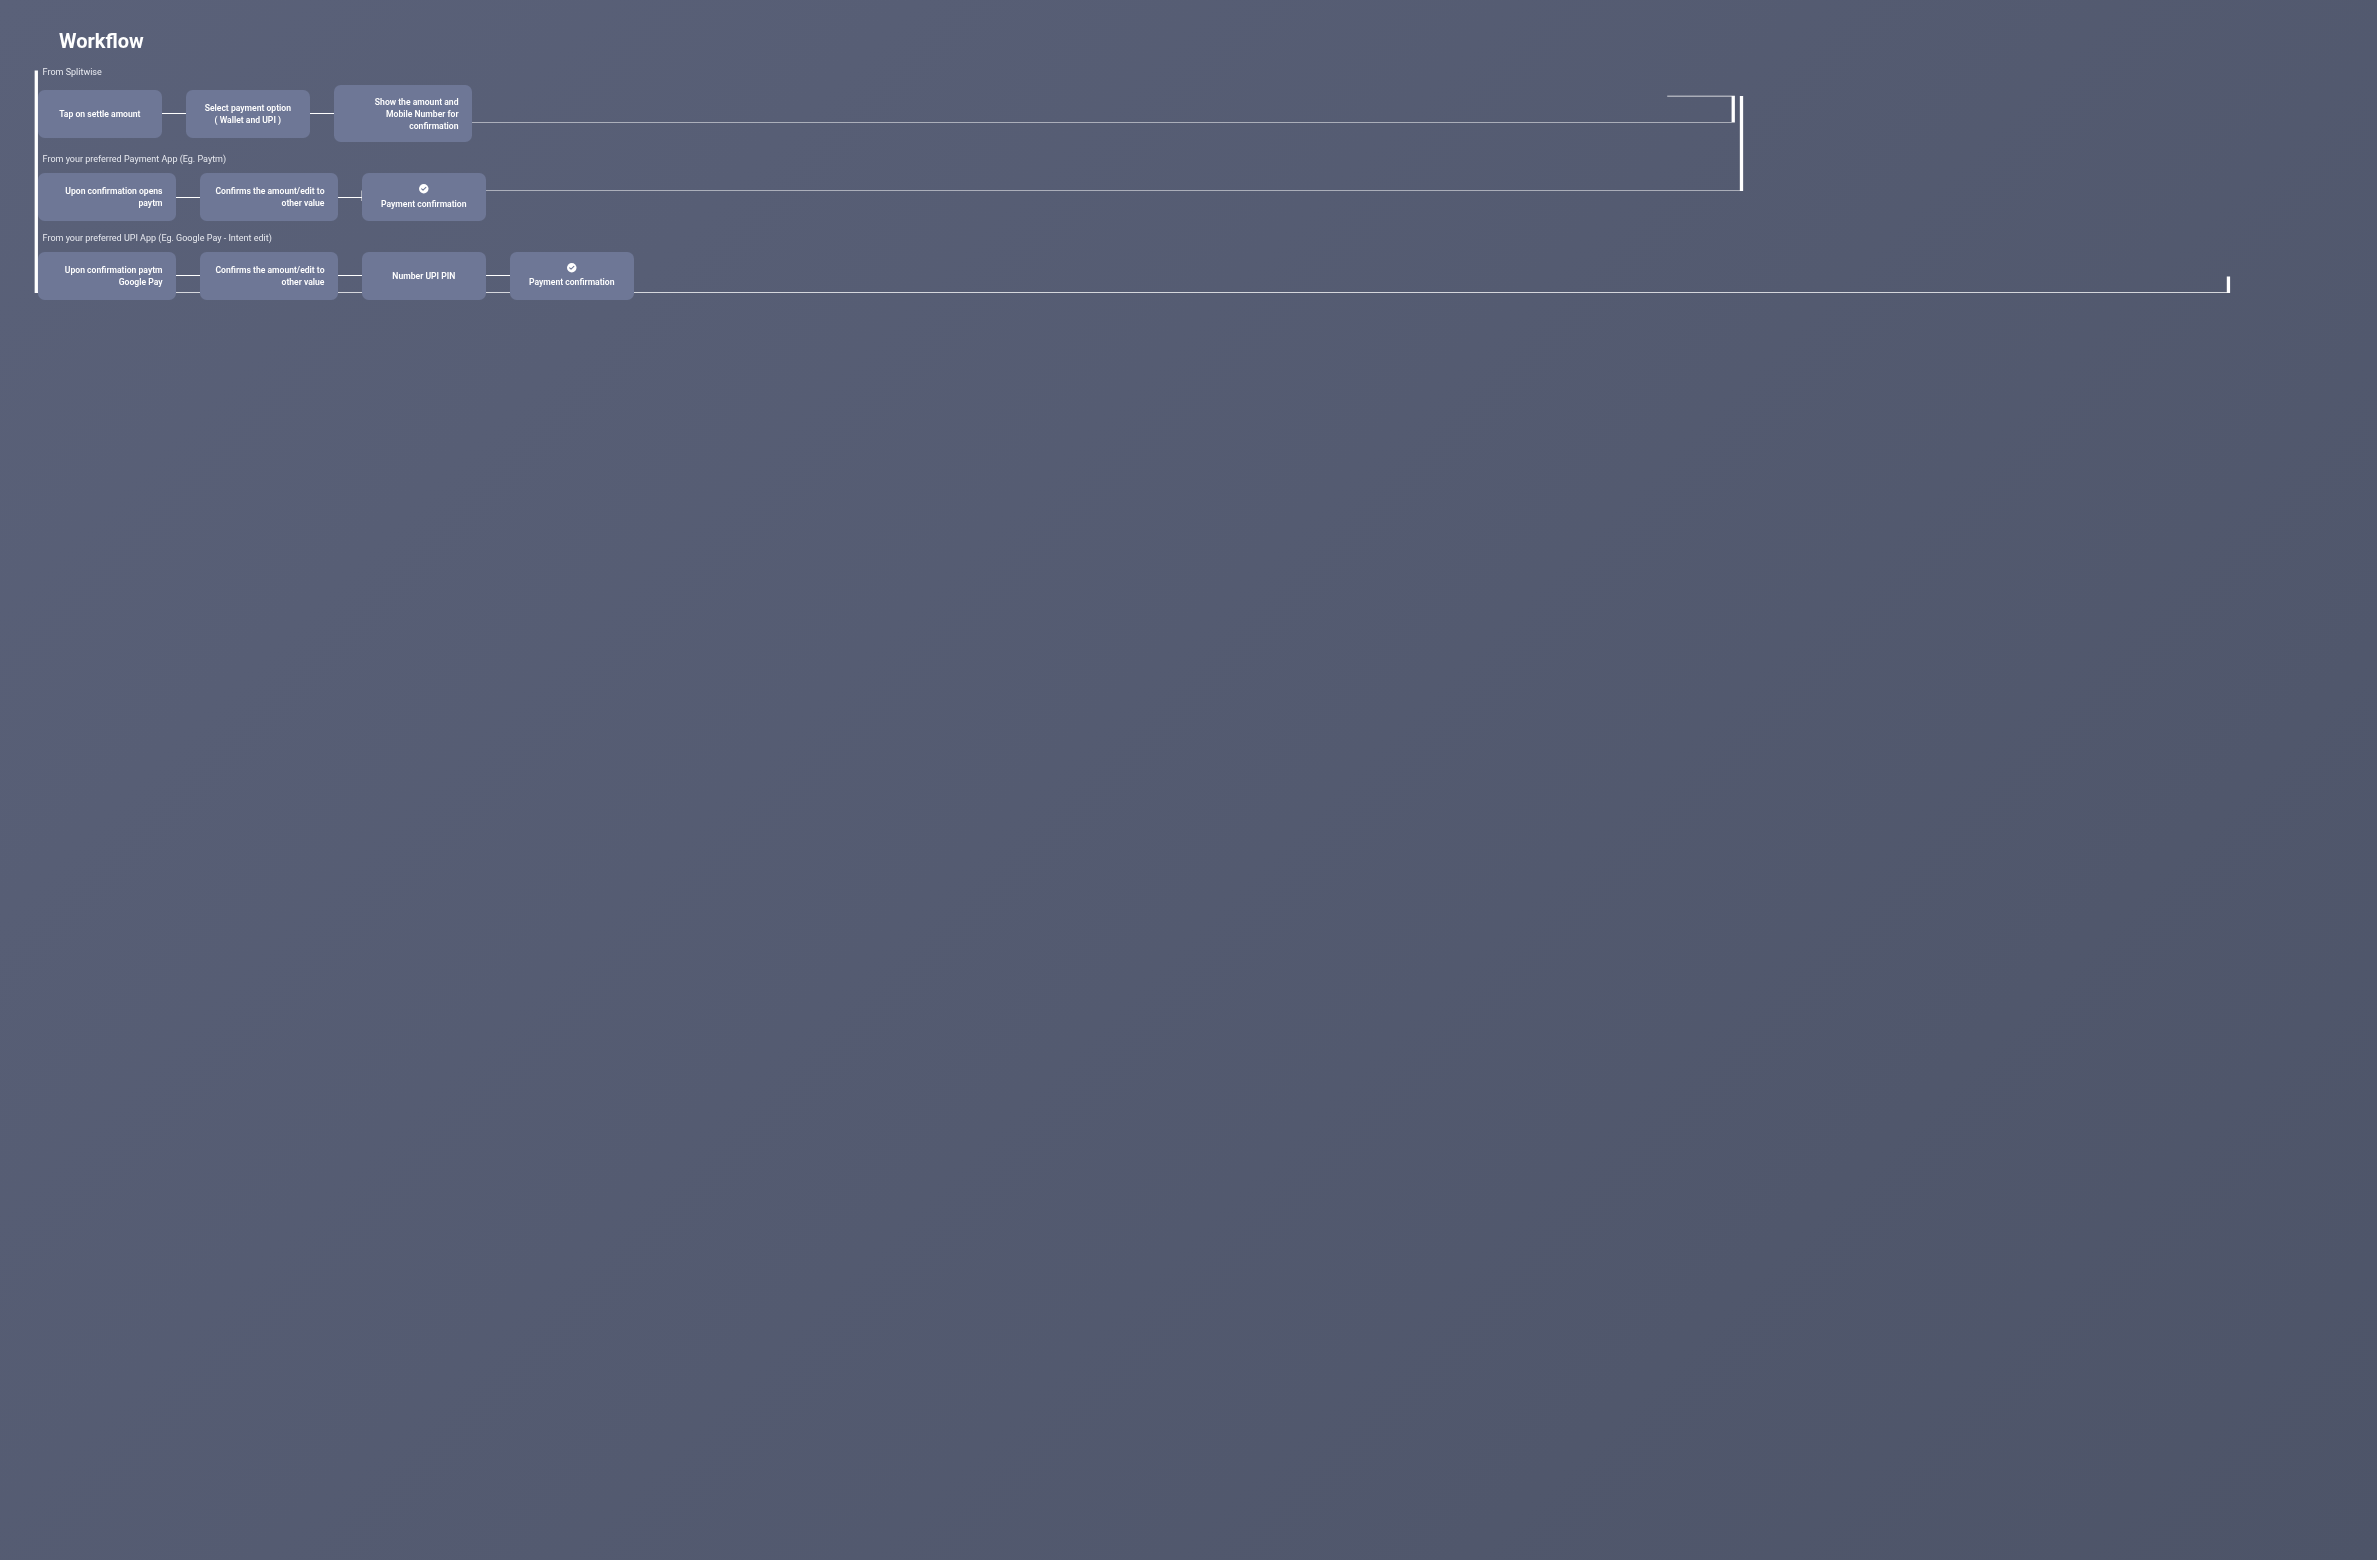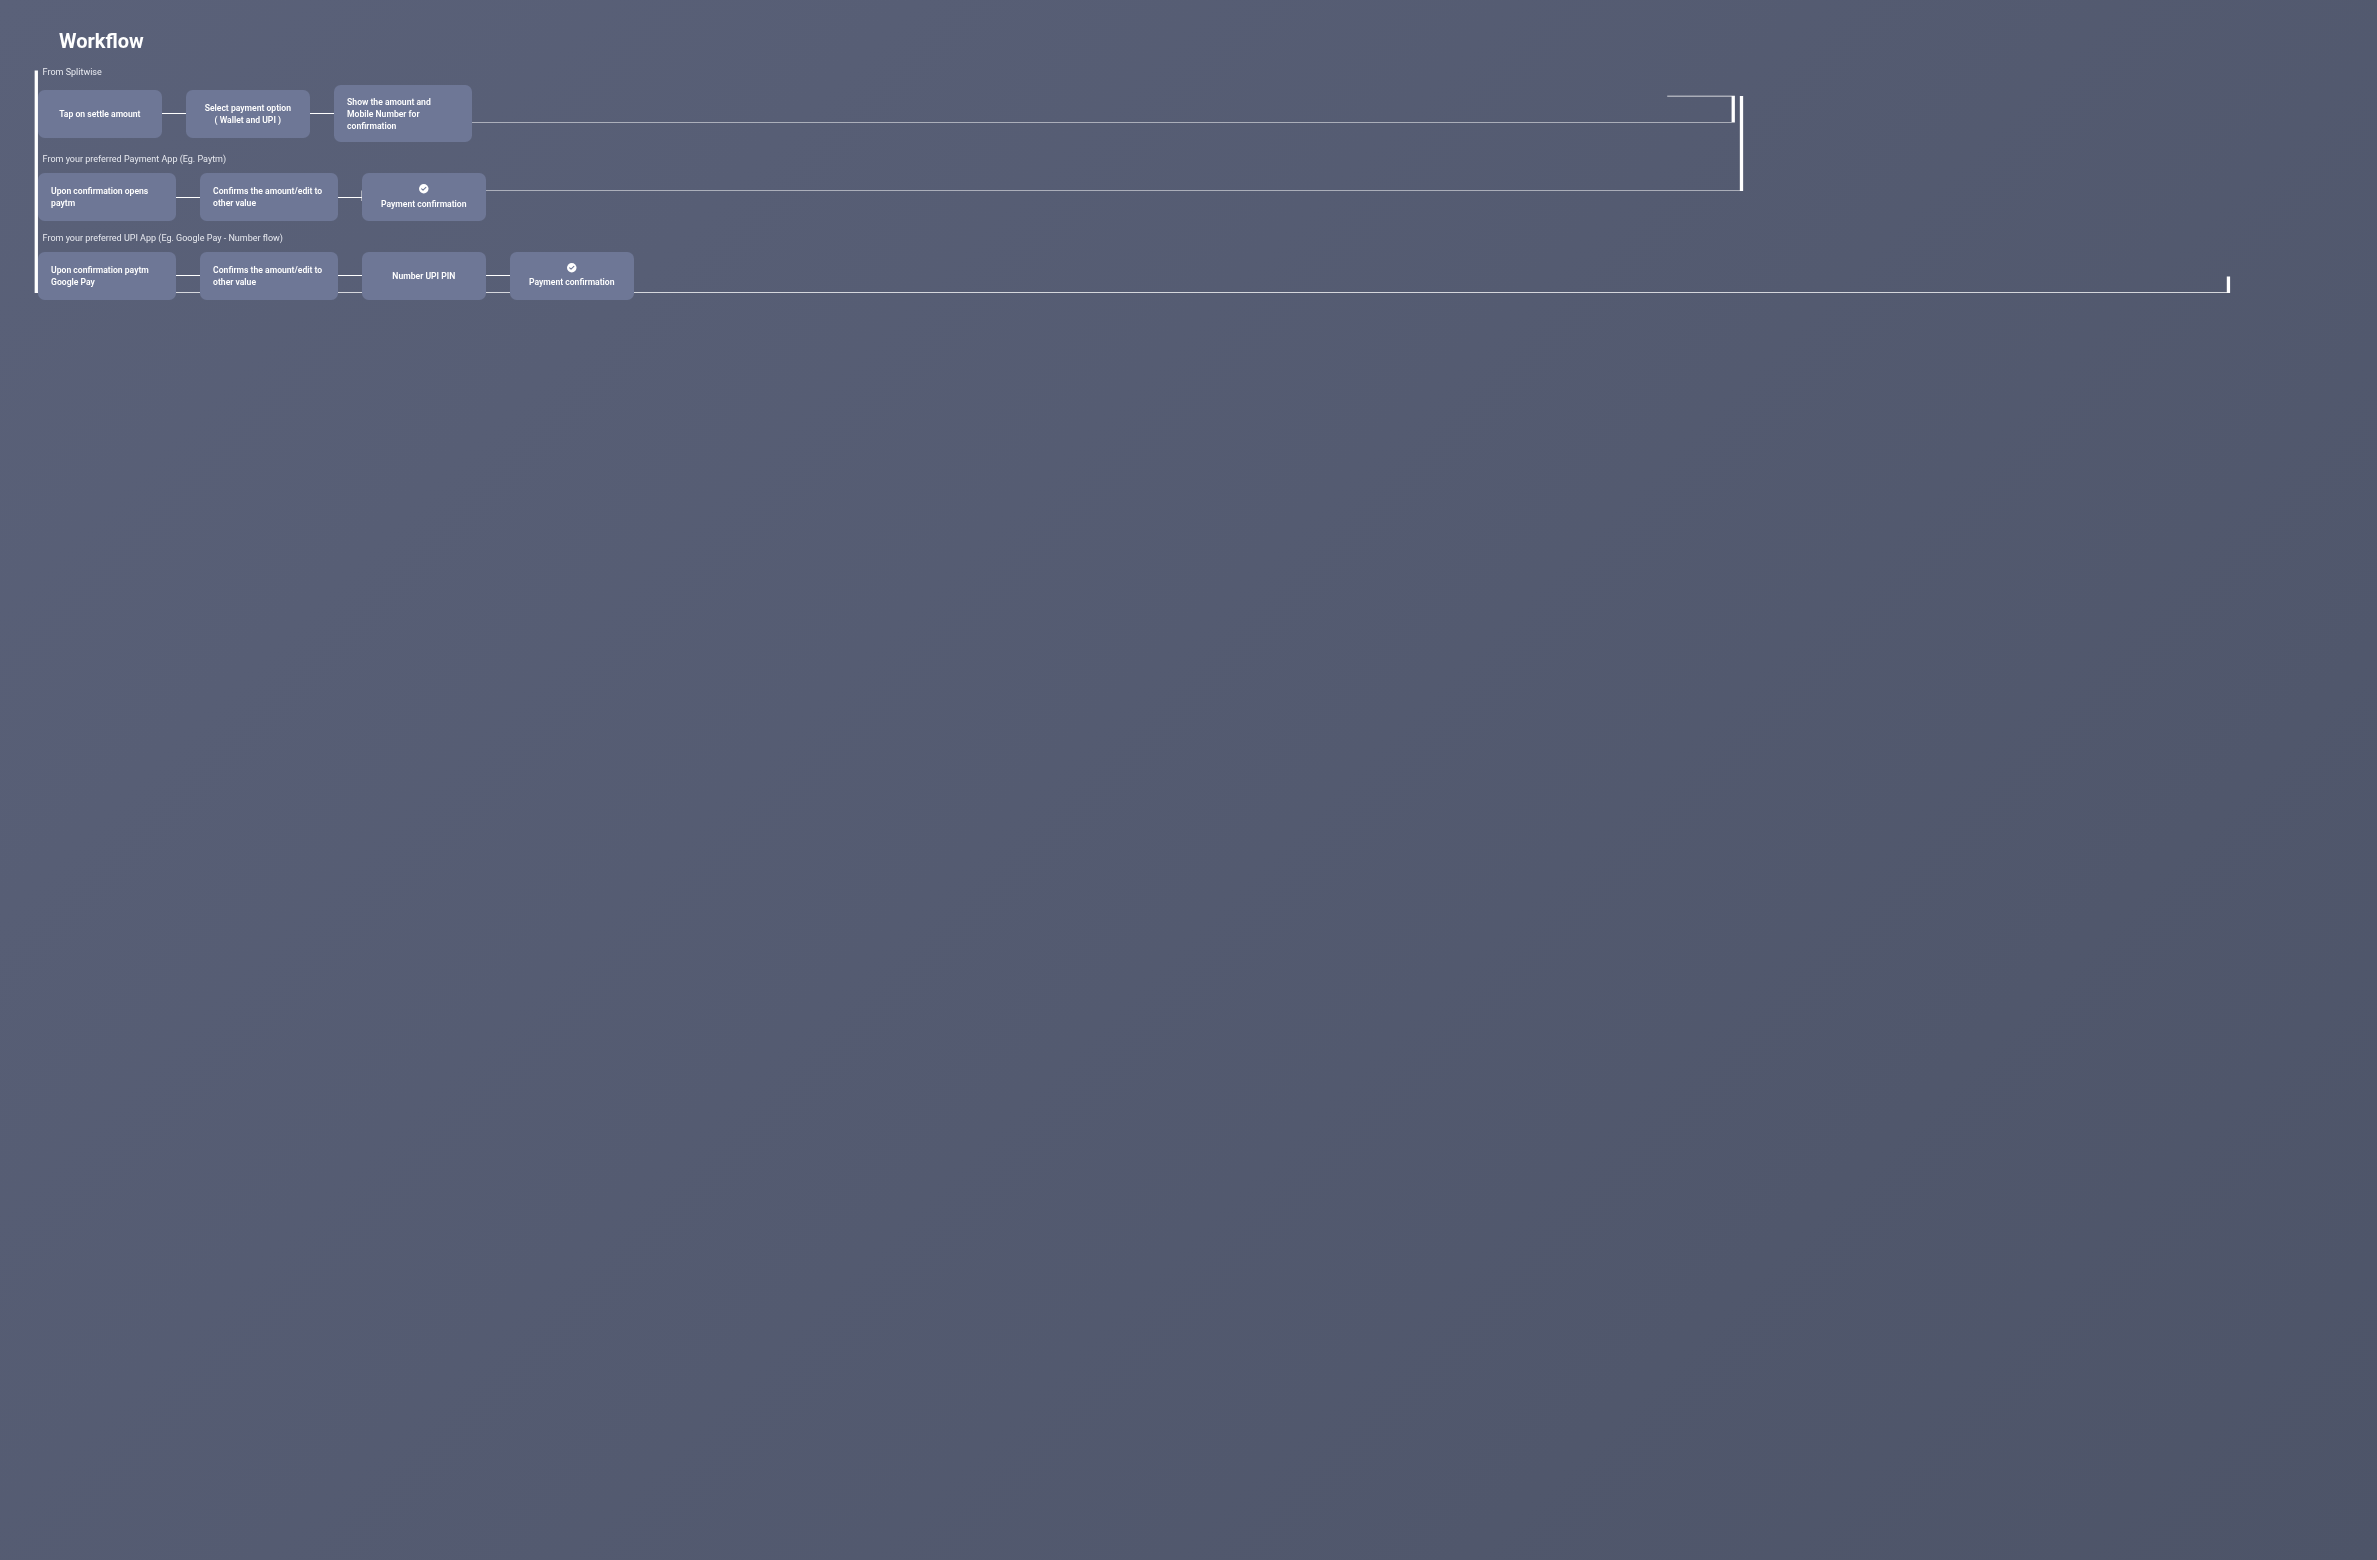--- a/index.html
+++ b/index.html
@@ -53,21 +53,21 @@
     align-items: center;
     justify-content: center;
     text-align: center;
     font-size: 8.6px;
     font-weight: 600;
     line-height: 1.4;
     color: #ffffff;
     flex-shrink: 0;
   }
   .node.left-align {
-    text-align: left;
+    text-align: right;
     align-items: flex-start;
   }
   .connector-h {
     height: 1px;
     background: #ffffff;
     width: 24px;
     flex-shrink: 0;
   }
   .check-icon {
     margin-bottom: 3.8px;
@@ -134,21 +134,21 @@
               <circle cx="10" cy="10" r="10" fill="#ffffff"></circle>
               <path d="M5.5 10.2 L8.5 13 L14.5 7" stroke="#6e7796" stroke-width="2.2" fill="none" stroke-linecap="round" stroke-linejoin="round"></path>
             </svg>
           </span>
           <span>Payment confirmation</span>
         </div>
       </div>
     </div>
 
     <div class="section-group">
-      <div class="section-label">From your preferred UPI App (Eg. Google Pay - Number flow)</div>
+      <div class="section-label">From your preferred UPI App (Eg. Google Pay - Intent edit)</div>
       <div class="row">
         <div class="node left-align">Upon confirmation paytm Google Pay</div>
         <div class="connector-h"></div>
         <div class="node left-align">Confirms the amount/edit to other value</div>
         <div class="connector-h"></div>
         <div class="node">Number UPI PIN</div>
         <div class="connector-h"></div>
         <div class="node">
           <span class="check-icon">
             <svg width="9.5" height="9.5" viewBox="0 0 20 20">

